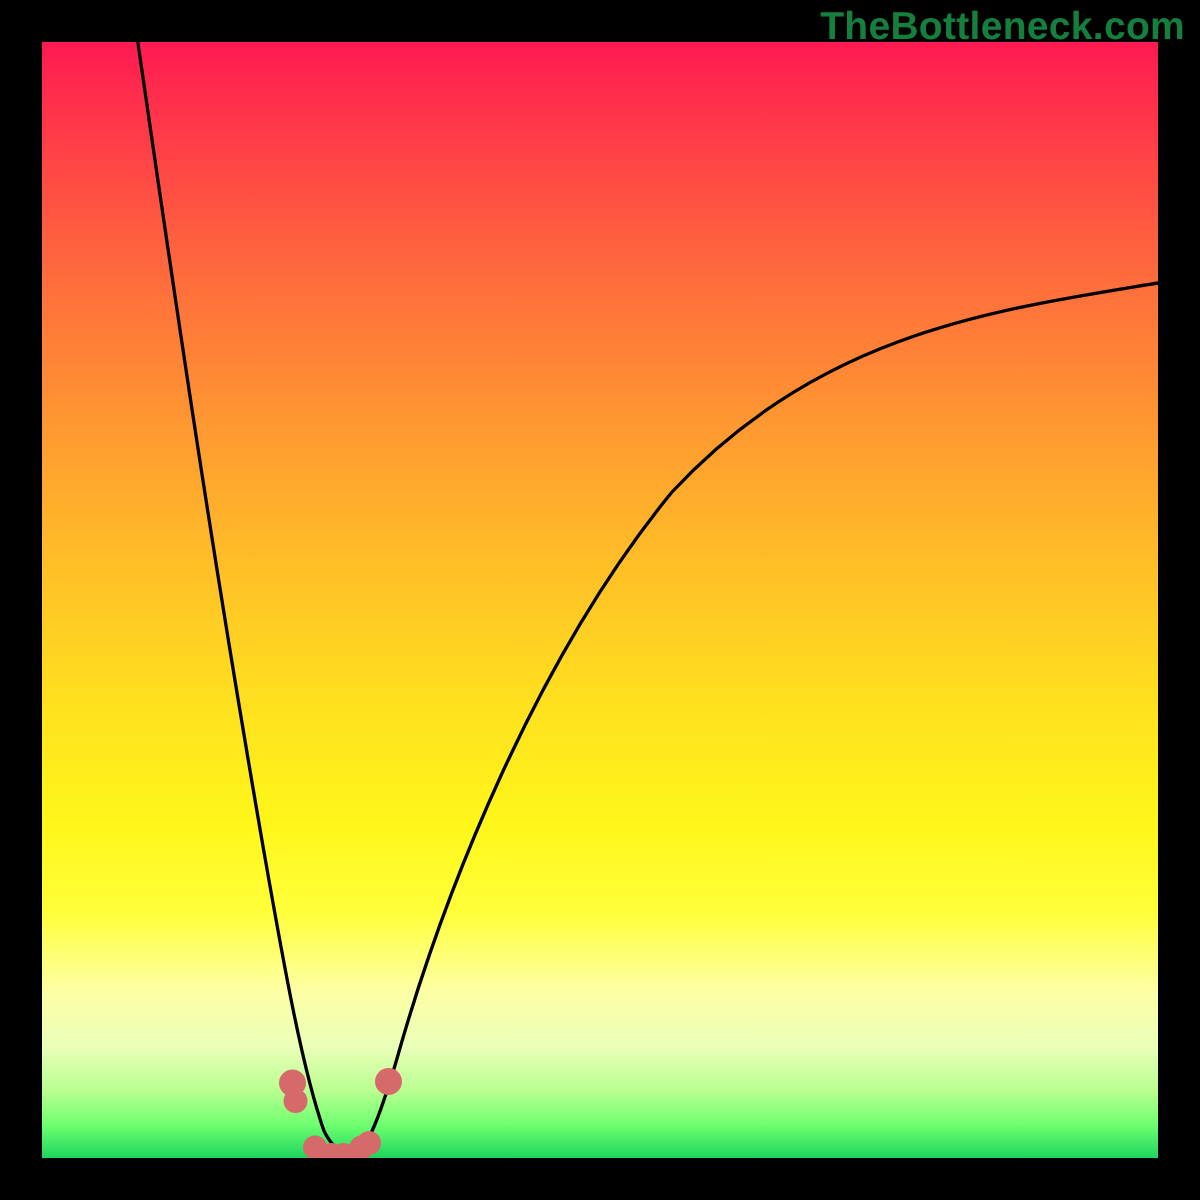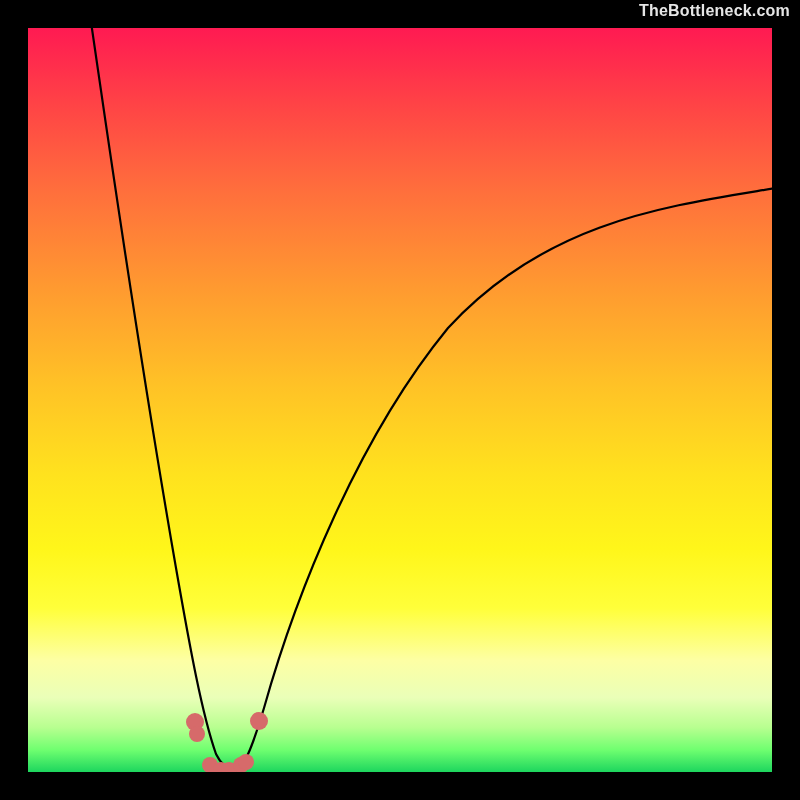--- a/index.html
+++ b/index.html
@@ -29,22 +29,22 @@
       #fdffa4 85%,
       #eaffb8 90%,
       #b8ff90 94%,
       #70ff70 97%,
       #1dd65e 100%);
   }
   .watermark {
     position: absolute;
     top: 2px;
     right: 10px;
-    color: #e5e5e5;
-    font-size: 16px;
+    color: #15803d;
+    font-size: 26px;
     font-weight: 600;
     letter-spacing: 0.2px;
     user-select: none;
   }
   svg.curves {
     position: absolute;
     left: 0;
     top: 0;
     width: 744px;
     height: 744px;

